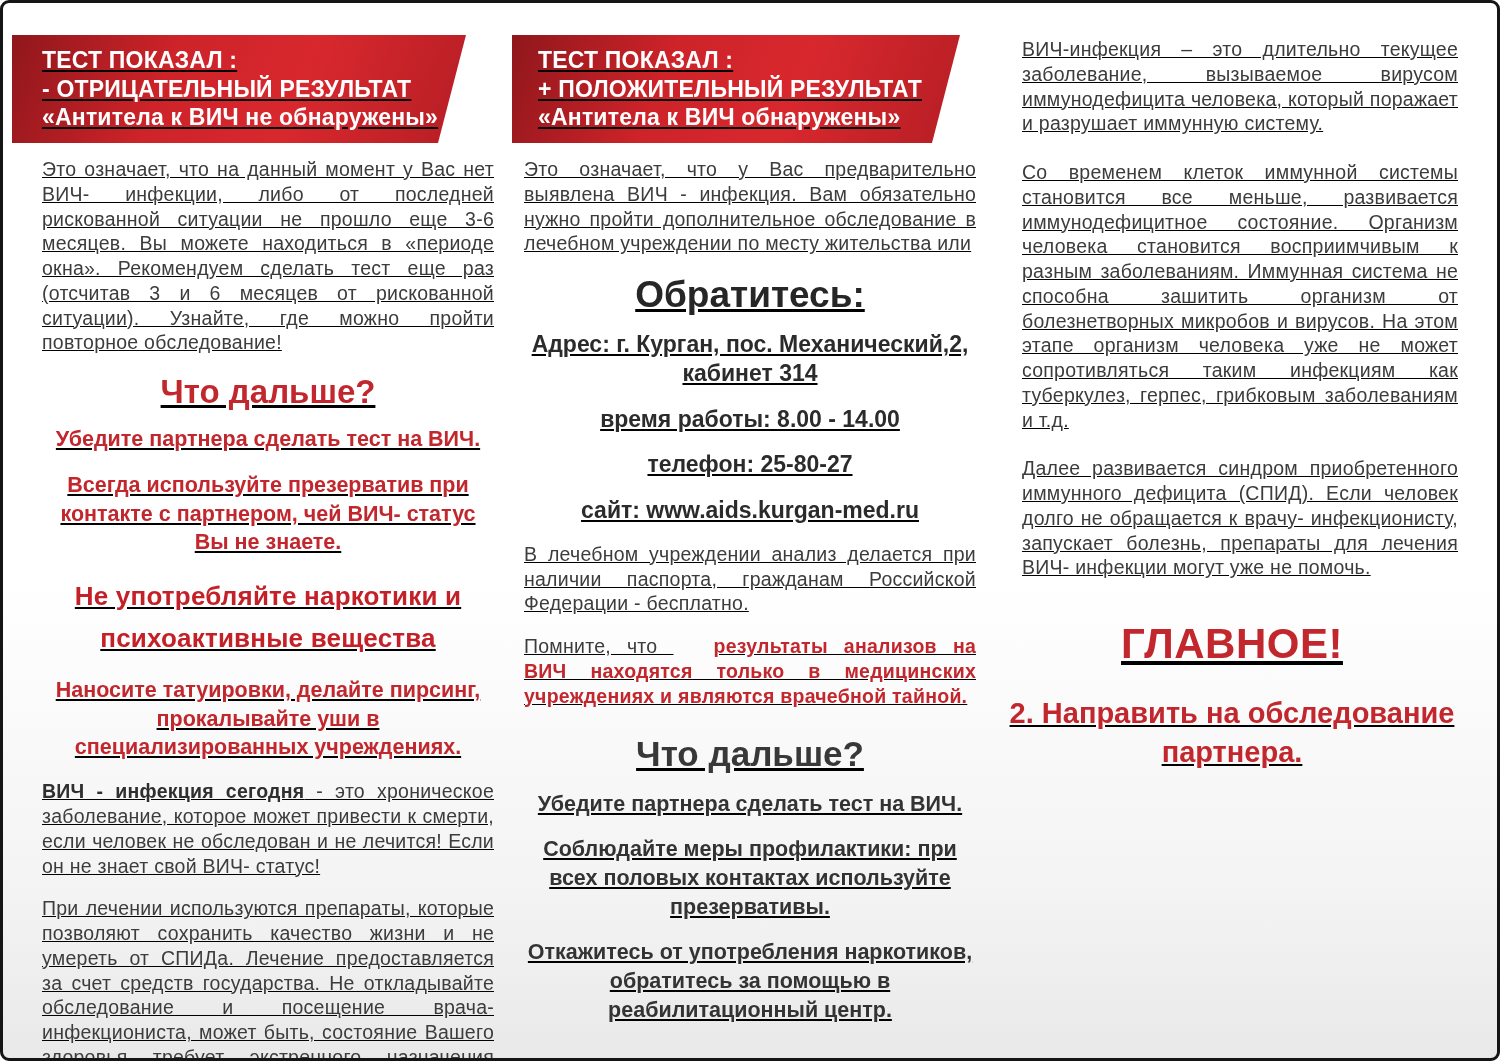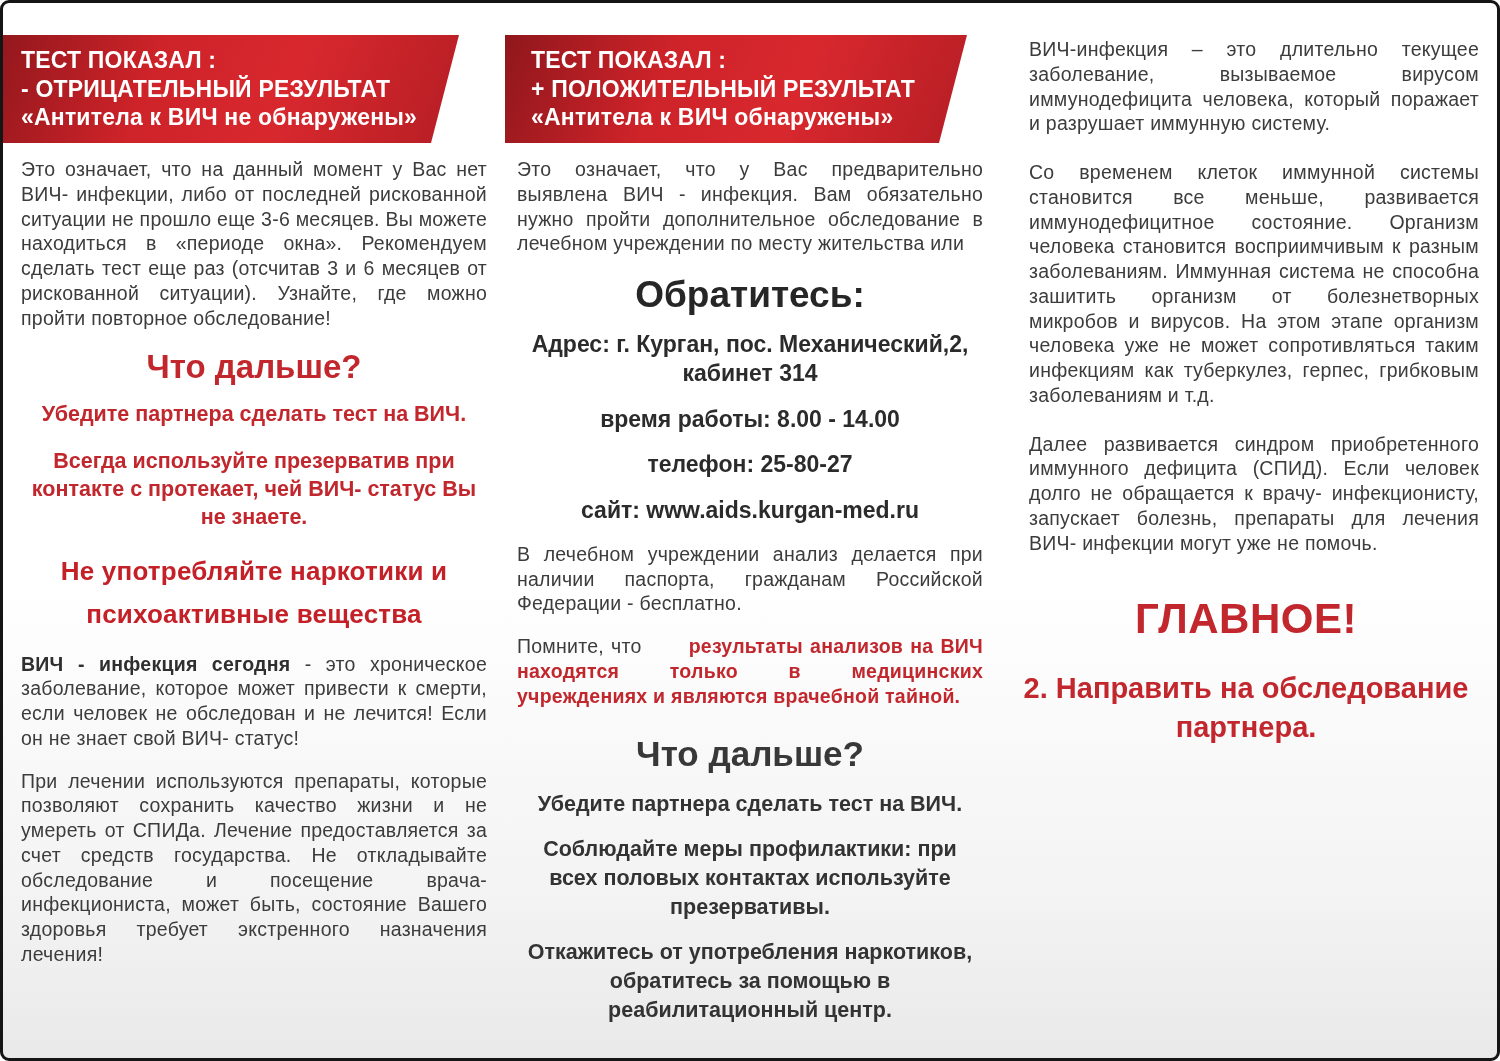--- a/index.html
+++ b/index.html
@@ -18,23 +18,24 @@
     box-sizing:border-box;
     border:3px solid var(--page-border);
     border-radius:9px;
     background:linear-gradient(180deg,#ffffff 0%,#ffffff 55%,#f3f3f3 85%,#e9e9e9 100%);
     overflow:hidden;
   }
   .cols{
     display:grid;
     grid-template-columns:repeat(3,1fr);
     column-gap:30px;
-    padding:0 18px;
+    padding:0 39px;
     height:100%;
     box-sizing:border-box;
+    text-decoration:underline;
   }
   .col{position:relative;min-width:0;}
 
   
   .banner{
     margin-top:32px;
     height:108px;
     display:flex;
     flex-direction:column;
     justify-content:center;
@@ -150,22 +151,23 @@
         <div class="banner-line">ТЕСТ ПОКАЗАЛ :</div>
         <div class="banner-line">- ОТРИЦАТЕЛЬНЫЙ РЕЗУЛЬТАТ</div>
         <div class="banner-line">«Антитела к ВИЧ не обнаружены»</div>
       </div>
 
       <p class="body-text first">Это означает, что на данный момент у Вас нет ВИЧ- инфекции, либо от последней рискованной ситуации не прошло еще 3-6 месяцев. Вы можете находиться в «периоде окна». Рекомендуем сделать тест еще раз (отсчитав 3 и 6 месяцев от рискованной ситуации). Узнайте, где можно пройти повторное обследование!</p>
 
       <div class="h-red">Что дальше?</div>
 
       <p class="center-red">Убедите партнера сделать тест на ВИЧ.</p>
-      <p class="center-red">Всегда используйте презерватив при контакте с протекает, чей ВИЧ- статус Вы не знаете.</p>
+      <p class="center-red">Всегда используйте презерватив при контакте с партнером, чей ВИЧ- статус Вы не знаете.</p>
       <p class="drugs-tip">Не употребляйте наркотики и психоактивные вещества</p>
+      <p class="center-red">Наносите татуировки, делайте пирсинг, прокалывайте уши в специализированных учреждениях.</p>
 
       <p class="body-text"><span class="bold-dark-inline">ВИЧ - инфекция сегодня</span><span> - это хроническое заболевание, которое может привести к смерти, если человек не обследован и не лечится! Если он не знает свой ВИЧ- статус!</span></p>
 
       <p class="body-text">При лечении используются препараты, которые позволяют сохранить качество жизни и не умереть от СПИДа. Лечение предоставляется за счет средств государства. Не откладывайте обследование и посещение врача-инфекциониста, может быть, состояние Вашего здоровья требует экстренного назначения лечения!</p>
     </div>
 
     <div class="col">
       <div class="banner banner-mid">
         <div class="banner-line">ТЕСТ ПОКАЗАЛ :</div>
         <div class="banner-line">+ ПОЛОЖИТЕЛЬНЫЙ РЕЗУЛЬТАТ</div>

